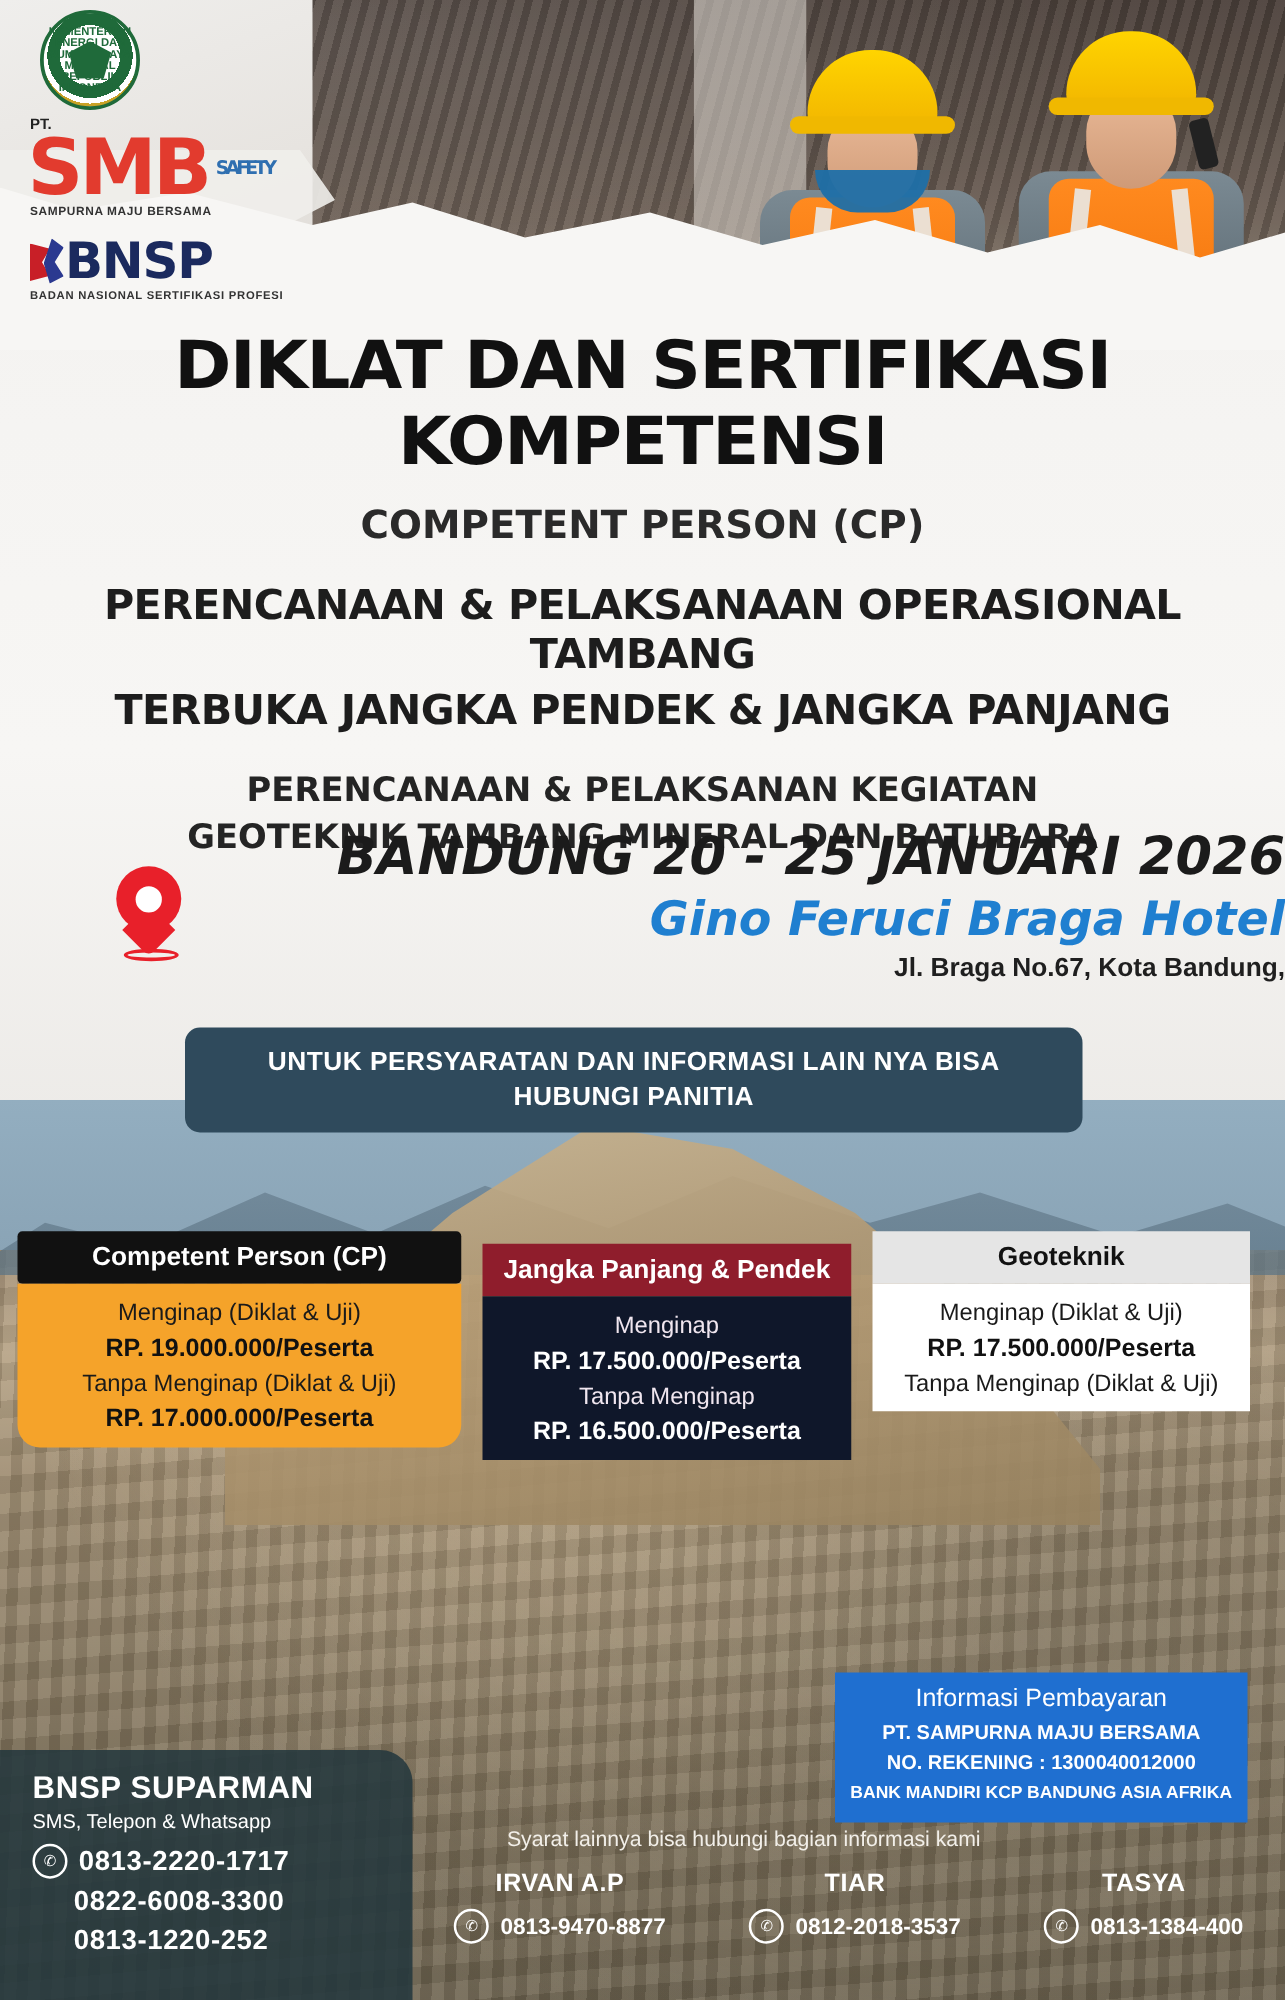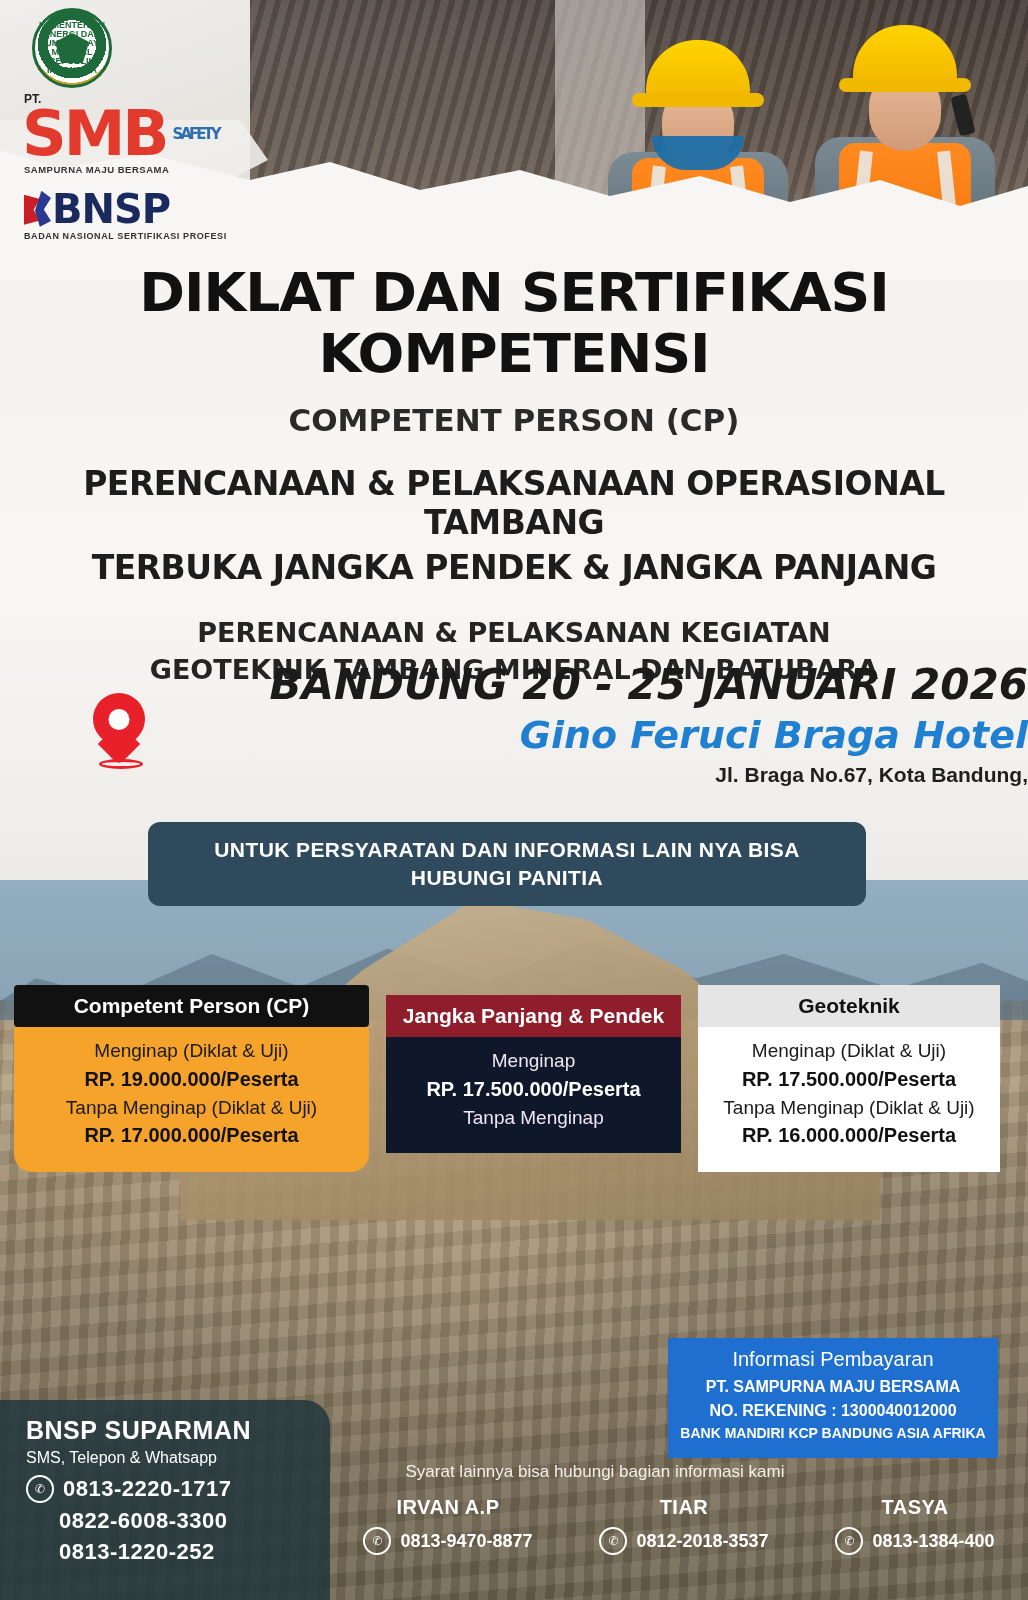--- a/index.html
+++ b/index.html
@@ -217,21 +217,21 @@
     color:#fff;
   }
   .infobar div{font-size:21px;font-weight:bold;letter-spacing:.4px;line-height:1.35;}
 
   
   .cards{position:absolute;left:14px;top:985px;width:1000px;height:180px;}
   .card{position:absolute;}
   .card-head{
     text-align:center;font-weight:bold;color:#fff;padding:9px 0;font-size:21px;
   }
-  .card-body{padding:10px 6px 22px;text-align:center;}
+  .card-body{padding:10px 6px 8px;text-align:center;}
   .card-body .reg{font-size:19px;color:#1a1a1a;line-height:1.45;}
   .card-body .amt{font-size:20px;font-weight:bold;color:#111;line-height:1.45;}
 
   .card1{left:0;top:0;width:355px;}
   .card1 .card-head{background:#111;border-radius:4px;}
   .card1 .card-body{background:#f5a32a;border-radius:0 0 18px 18px;}
   .card2{left:372px;top:10px;width:295px;}
   .card2 .card-head{background:#8f1d2c;}
   .card2 .card-body{background:#0f172a;}
   .card2 .card-body .reg{color:#f0e6ef;}
@@ -368,30 +368,30 @@
         <div class="amt">RP. 17.000.000/Peserta</div>
       </div>
     </div>
 
     <div class="card card2">
       <div class="card-head">Jangka Panjang &amp; Pendek</div>
       <div class="card-body">
         <div class="reg">Menginap</div>
         <div class="amt">RP. 17.500.000/Peserta</div>
         <div class="reg">Tanpa Menginap</div>
+        <div class="amt">RP. 16.500.000/Peserta</div>
       </div>
     </div>
 
     <div class="card card3">
       <div class="card-head">Geoteknik</div>
       <div class="card-body">
         <div class="reg">Menginap (Diklat &amp; Uji)</div>
         <div class="amt">RP. 17.500.000/Peserta</div>
         <div class="reg">Tanpa Menginap (Diklat &amp; Uji)</div>
-        <div class="amt">RP. 16.000.000/Peserta</div>
       </div>
     </div>
   </div>
 
   <div class="payment">
     <div class="p-title">Informasi Pembayaran</div>
     <div class="p-line">PT. SAMPURNA MAJU BERSAMA</div>
     <div class="p-line">NO. REKENING : 1300040012000</div>
     <div class="p-small">BANK MANDIRI KCP BANDUNG ASIA AFRIKA</div>
   </div>

